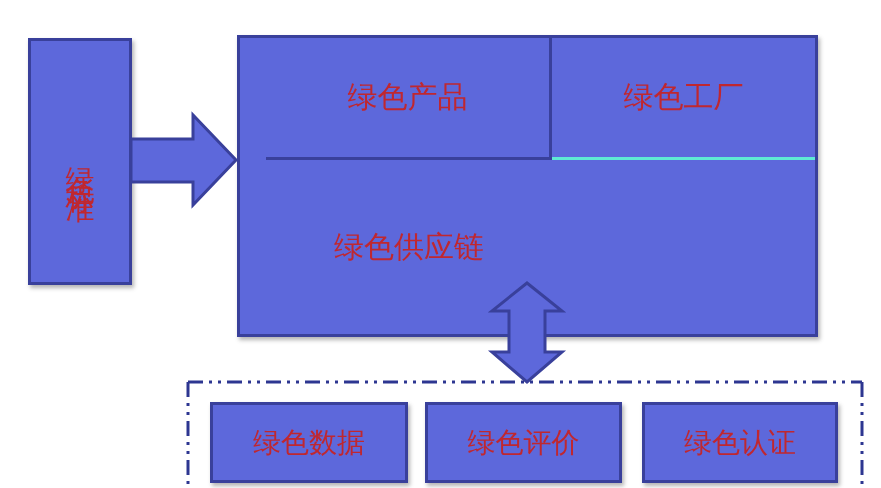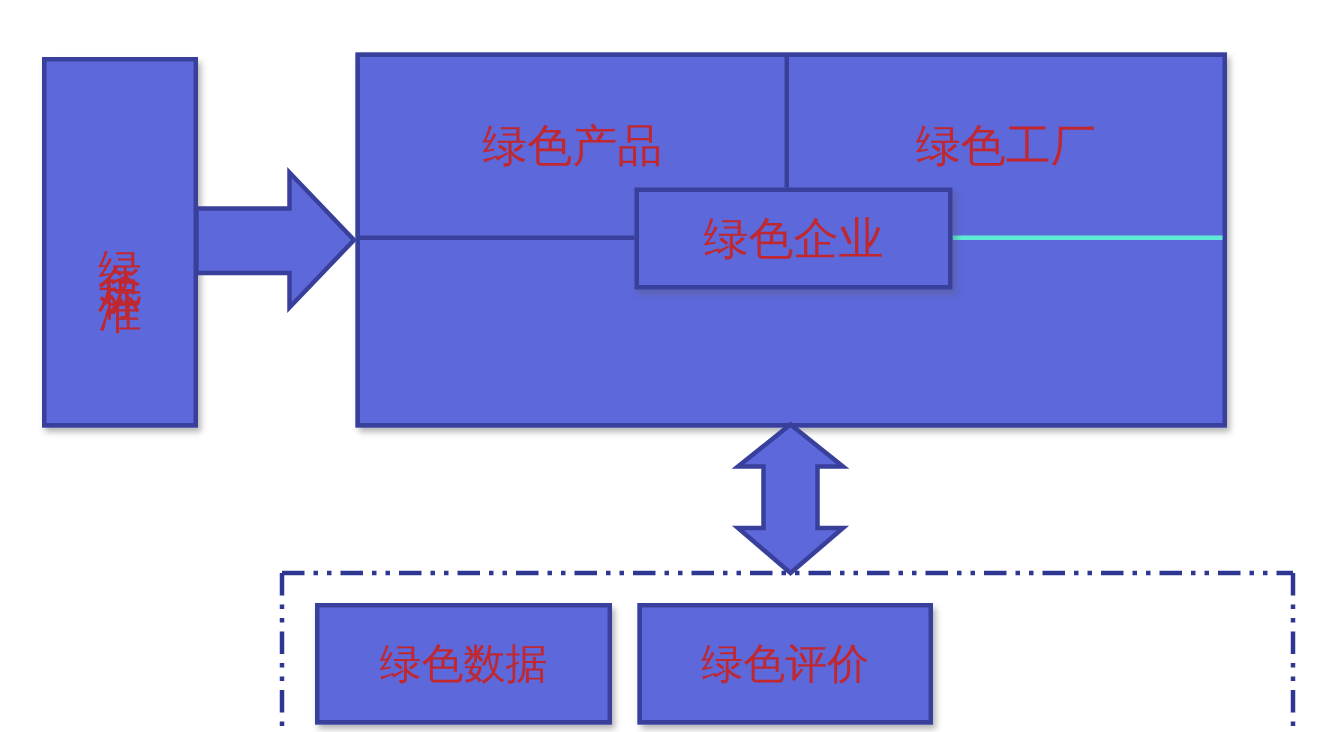--- a/index.html
+++ b/index.html
@@ -27,25 +27,25 @@
   }
   .left-box .vtext{
     writing-mode:vertical-rl;
     text-orientation:upright;
     letter-spacing:9px;
     line-height:1;
     white-space:nowrap;
   }
   
   .main-box{
-    left:237px;top:35px;width:581px;height:250px;
+    left:237px;top:35px;width:581px;height:302px;
     display:grid;
     grid-template-columns:286px auto;
     grid-template-rows:122px auto;
-    align-items:stretch;justify-content:stretch;
+    align-items:stretch;justify-content:stretch;padding-left:26px;
   }
   .main-box .cell{
     display:flex;align-items:center;justify-content:center;
     font-size:30px;
     color:#C0272F;
   }
   .cell-tl{border-right:3px solid #39409B;border-bottom:3px solid #39409B;}
   .cell-tr{border-bottom:3px solid #5eead4;}
   .cell-bl{border-right:3px solid #39409B;}
   .center-box{
@@ -79,34 +79,37 @@
     <polygon points="131,139 193,139 193,115 236,160 193,205 193,182 131,182" fill="#5D68DB" stroke="#39409B" stroke-width="3"></polygon>
   </svg>
 
   <div class="box main-box">
     <div class="cell cell-tl">
       <span class="label">绿色产品</span>
     </div>
     <div class="cell cell-tr">
       <span class="label">绿色工厂</span>
     </div>
+    <div class="cell">
+      <span class="label">绿色供应链</span>
+    </div>
 
-    <div class="box center-box">
-      <span class="label">绿色企业</span>
-    </div>
   </div>
 
   <svg class="arrow-svg" style="left:485px;top:278px;" width="85" height="110" viewBox="485 278 85 110">
     <polygon points="527,283 562,311 545,311 545,352 562,352 527,382 492,352 509,352 509,311 492,311" fill="#5D68DB" stroke="#39409B" stroke-width="3"></polygon>
   </svg>
 
   <svg class="dash-svg" style="left:183px;top:378px;" width="686" height="110" viewBox="183 378 686 110">
     <path d="M188,382 H862 M188,382 V488 M862,382 V488" fill="none" stroke="#2D3691" stroke-width="3" stroke-dasharray="15 6 3 6 3 6"></path>
   </svg>
 
   <div class="box bottom-box bb1">
     <span class="label">绿色数据</span>
   </div>
   <div class="box bottom-box bb2">
     <span class="label">绿色评价</span>
   </div>
+  <div class="box bottom-box bb3">
+    <span class="label">绿色认证</span>
+  </div>
 
 </div>
 
 </body></html>

